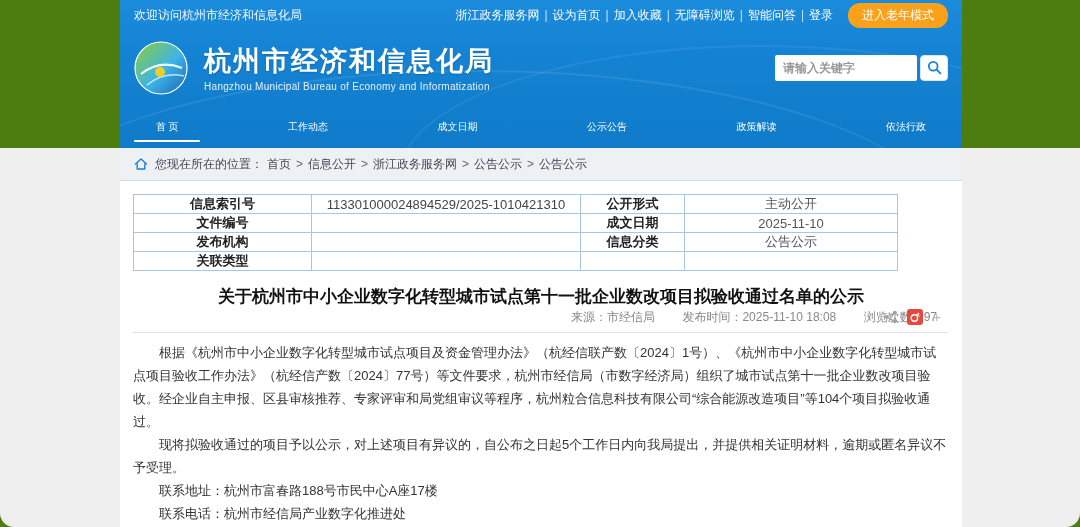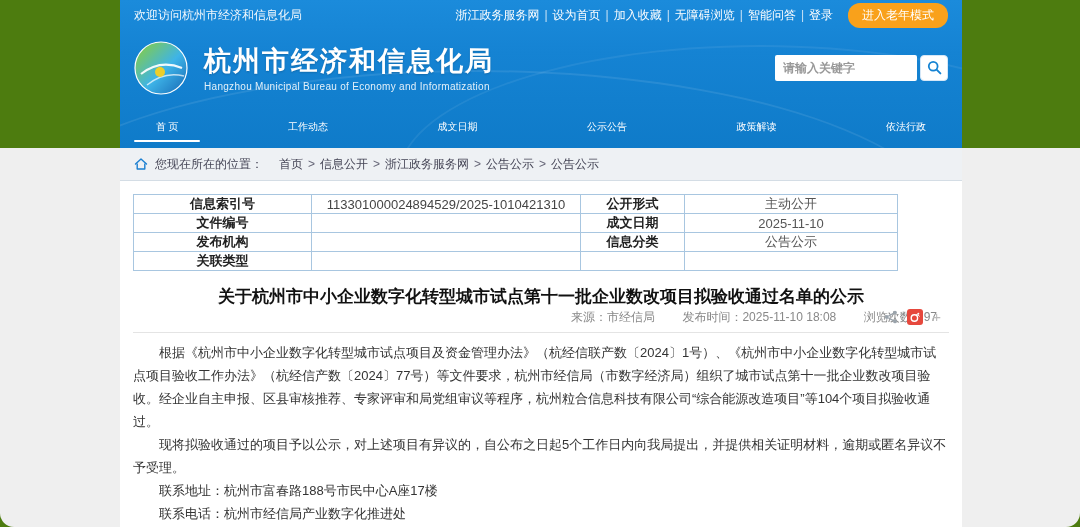--- a/index.html
+++ b/index.html
@@ -46,21 +46,21 @@
   .navitem.active::after { content:""; position:absolute; left:50%; transform:translateX(-50%);
              bottom:6px; width:66px; height:2px; background:#fff; border-radius:1px; }
 
   
   .card { background:#fff; height:379px; overflow:hidden; }
   .breadcrumb { height:33px; background:#eef1f4; border-bottom:1px solid #d4dde5;
                 display:flex; align-items:center; padding:0 14px; font-size:12px; color:#445; }
   .breadcrumb .home-ic { margin-right:7px; display:flex; }
   .crumb { color:#445; text-decoration:none; cursor:pointer; }
   .crumbsep { margin:0 5px; color:#667; }
-  .bc-prefix { margin-right:16px; }
+  .bc-prefix { margin-right:4px; }
 
   .content { padding:0 13px; }
 
   table.meta { border-collapse:collapse; margin-top:13px; table-layout:fixed; width:764px; }
   table.meta td { border:1px solid #a8c6e0; height:18px; padding:0 6px; font-size:13px;
                   text-align:center; overflow:hidden; white-space:nowrap; }
   td.tl { font-weight:700; color:#222; }
   td.tv { color:#555; }
   td.idx { font-size:11.5px; color:#444; }
   td.ghost { border:none; background:transparent; }

